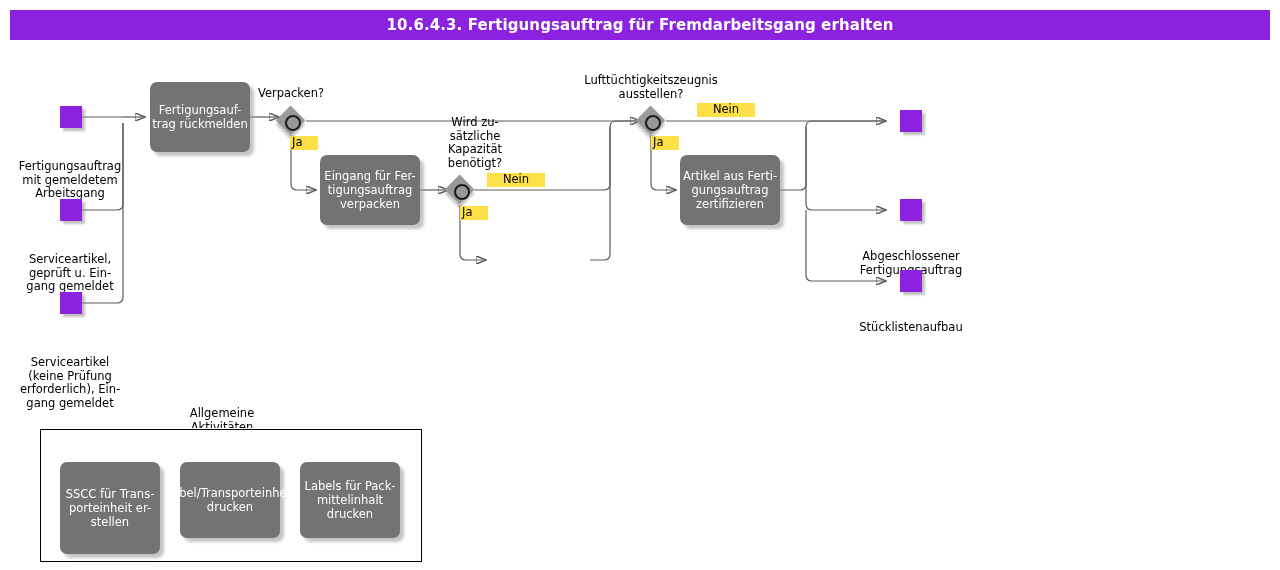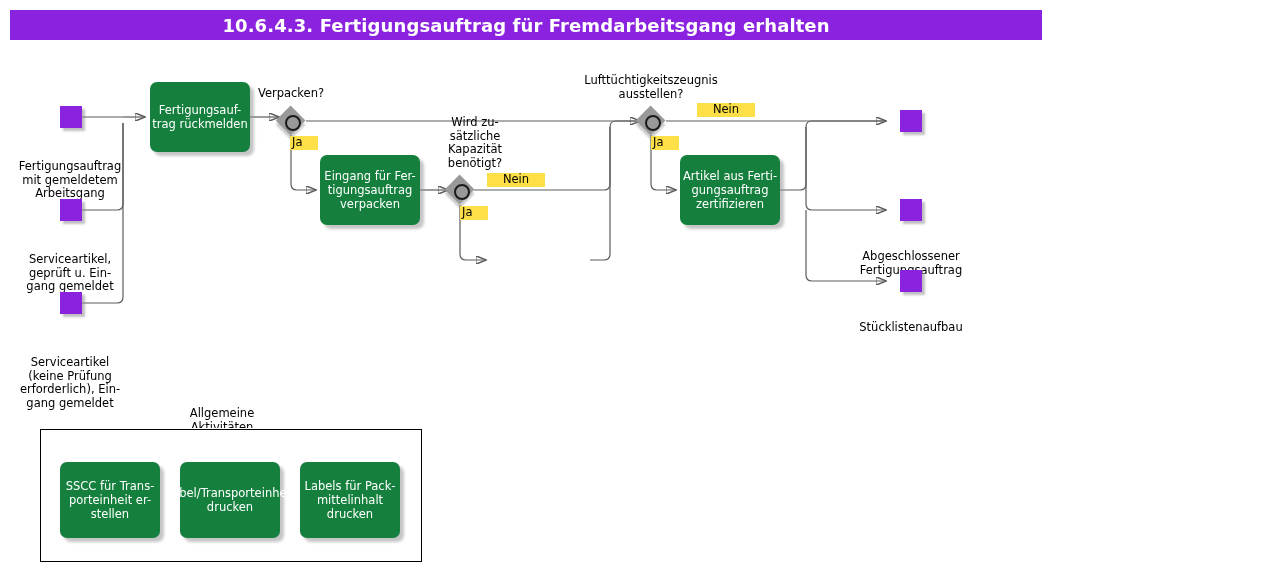--- a/index.html
+++ b/index.html
@@ -5,39 +5,39 @@
   html,body{margin:0;padding:0;}
   body{
     width:1280px;height:570px;background:#ffffff;
     font-family:"DejaVu Sans","Liberation Sans",sans-serif;
     overflow:hidden;position:relative;
   }
   #canvas{position:absolute;left:0;top:0;width:1280px;height:570px;}
 
   
   .titlebar{
-    position:absolute;left:10px;top:10px;width:1032px;height:30px;
+    position:absolute;left:10px;top:10px;width:1260px;height:30px;
     background:#8a22e0;color:#ffffff;
-    font-weight:bold;font-size:18px;
+    font-weight:bold;font-size:15px;
     display:flex;align-items:center;justify-content:center;
     letter-spacing:.1px;
   }
 
   
   svg.wires{position:absolute;left:0;top:0;width:1280px;height:570px;overflow:visible;}
   svg.wires path,svg.wires line{fill:none;stroke:#5c5c5c;stroke-width:1.2;}
 
   
   .evt{position:absolute;width:22px;height:22px;background:#8a22e0;
        box-shadow:3px 3px 2px rgba(140,140,140,.55);}
   .evt-lbl{position:absolute;font-size:11.5px;color:#000;text-align:center;
            line-height:13.5px;white-space:pre-line;margin-top:28px;}
 
   
-  .task{position:absolute;background:#15803d;border-radius:7px;color:#ffffff;
+  .task{position:absolute;background:#737373;border-radius:7px;color:#ffffff;
         box-shadow:4px 4px 3px rgba(150,150,150,.55);
         display:flex;align-items:center;justify-content:center;text-align:center;
         font-size:11.5px;line-height:14px;white-space:pre-line;}
   .task .txt{display:block;width:190%;}
 
   
   .gw{position:absolute;width:30px;height:30px;}
   .gw .dia{position:absolute;left:0;top:0;width:21.2px;height:21.2px;
            background:#999999;transform:rotate(45deg);transform-origin:center;
            margin:4.4px;box-shadow:3px 3px 2px rgba(150,150,150,.5);}
@@ -164,21 +164,21 @@
   <div class="evt-lbl" style="left:851px;top:222px;width:120px">Abgeschlossener
 Fertigungsauftrag</div>
 
   <div class="evt" style="left:900px;top:270px"></div>
   <div class="evt-lbl" style="left:851px;top:293px;width:120px">Stücklistenaufbau</div>
 
   <div class="group-lbl" style="left:172px;top:407px;width:100px;height:21px">Allgemeine
 Aktivitäten</div>
   <div class="group" style="left:40px;top:429px;width:380px;height:131px"></div>
 
-  <div class="task" style="left:60px;top:462px;width:100px;height:76px">
+  <div class="task" style="left:60px;top:462px;width:100px;height:92px">
     <span class="txt">SSCC für Trans-
 porteinheit er-
 stellen</span>
   </div>
 
   <div class="task" style="left:180px;top:462px;width:100px;height:76px">
     <span class="txt">Label/Transporteinheit
 drucken</span>
   </div>
 

